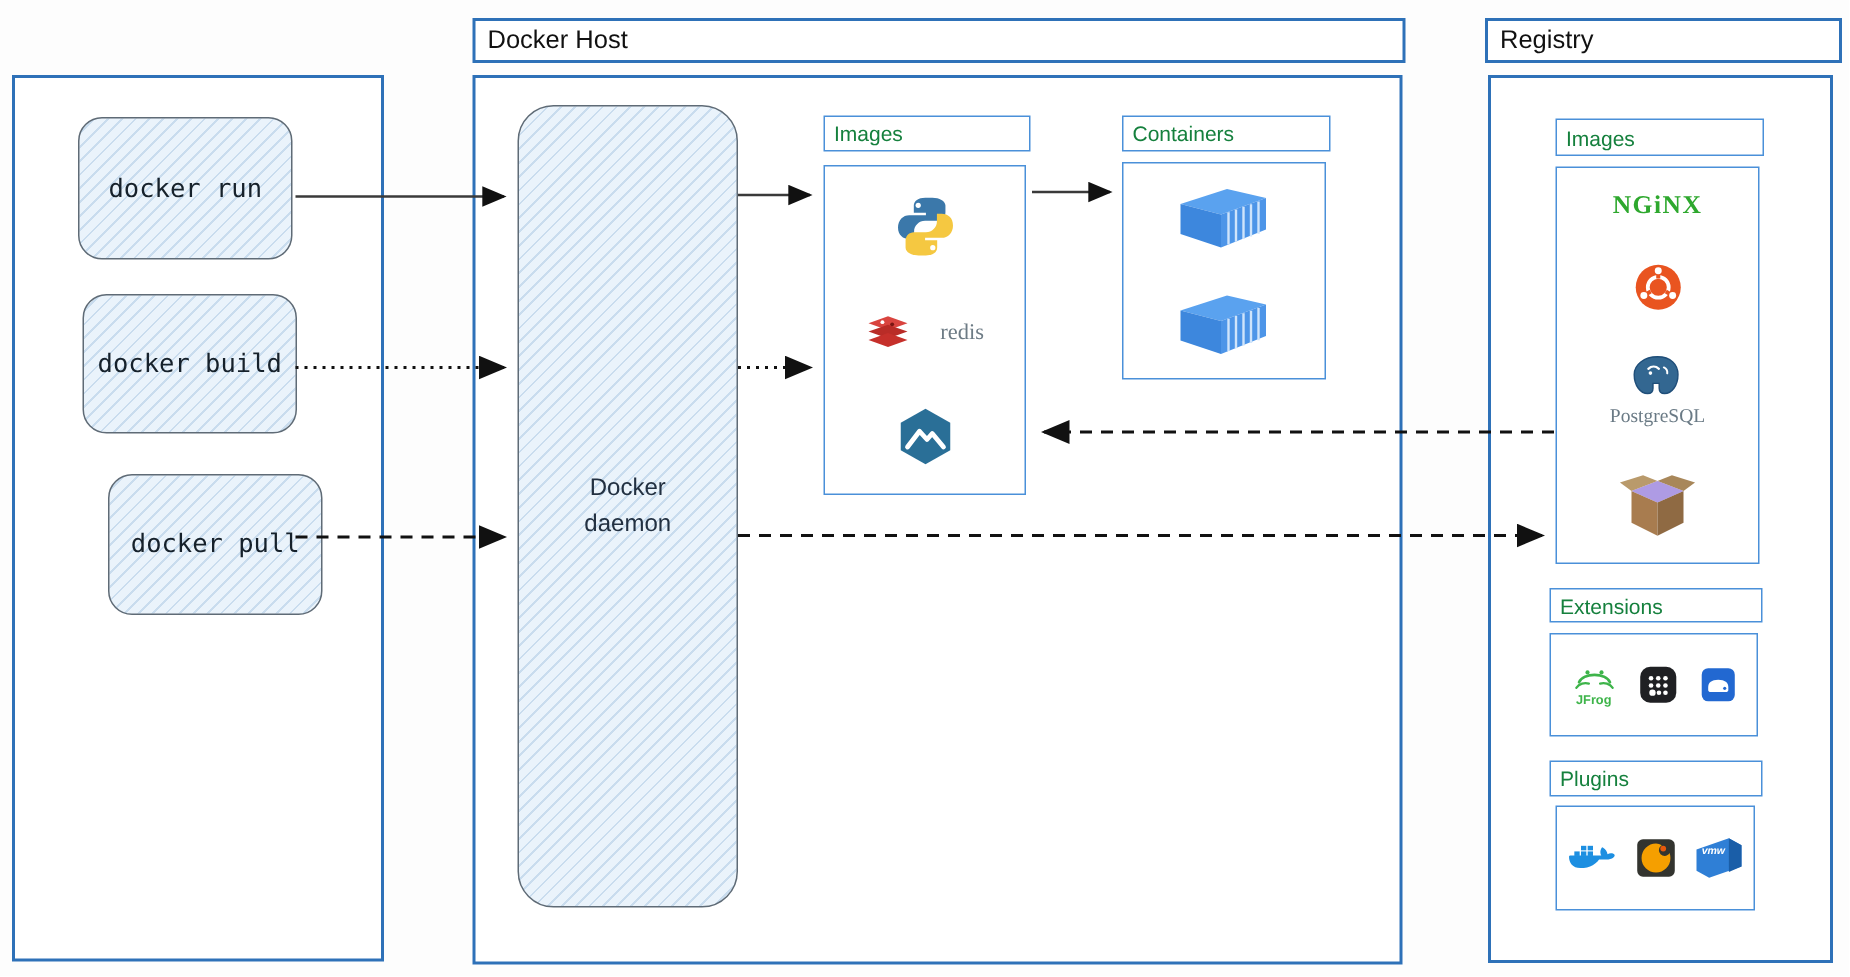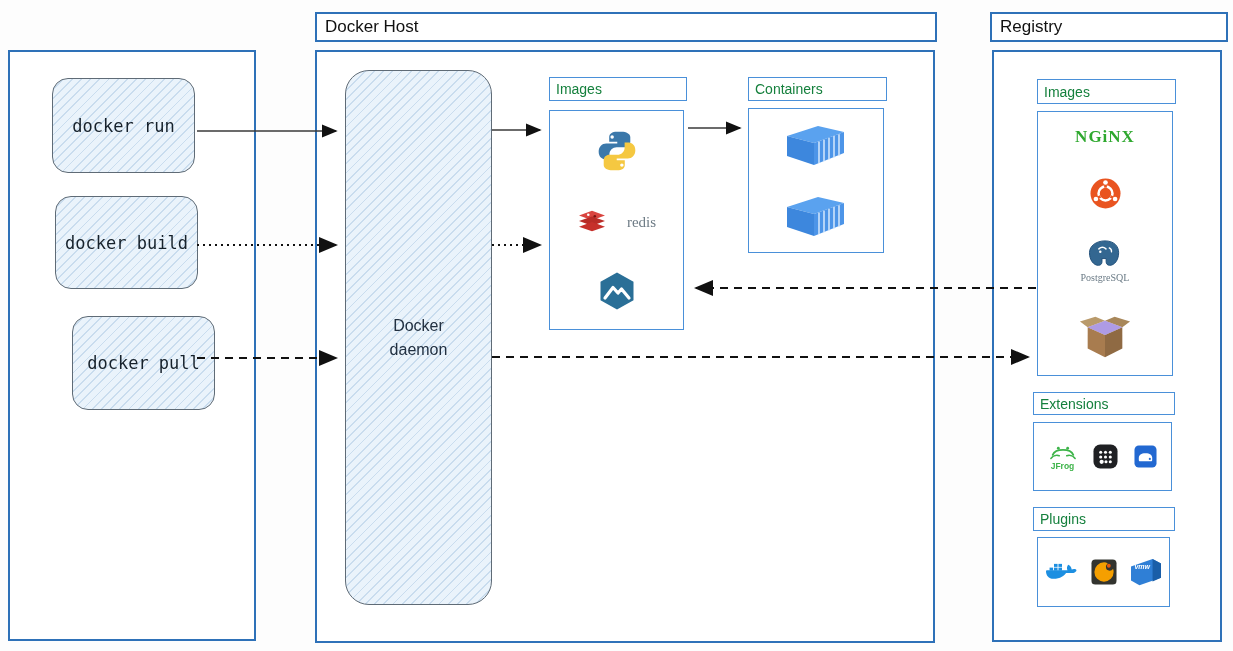--- a/index.html
+++ b/index.html
@@ -39,21 +39,21 @@
     font-family:"DejaVu Sans Mono",monospace;font-size:17px;color:#16212b;
   }
   #daemon-box{border-radius:24px;}
   #daemon-label{
     font-size:16px;color:#223041;text-align:center;width:86px;line-height:1.45;
   }
   
   .icon-cell{display:flex;align-items:center;gap:20px;}
   .redis-label{font-size:15px;color:#6d7b85;}
   .nginx-label{font-weight:bold;font-size:17px;color:#2ea82e;letter-spacing:1px;}
-  .pg-label{font-size:10px;color:#6a7a85;margin-top:1px;}
+  .pg-label{font-size:13px;color:#6a7a85;margin-top:1px;}
   .jfrog-label{font-size:8.5px;font-weight:bold;color:#3eb44a;line-height:1;}
   .stack{display:flex;flex-direction:column;align-items:center;}
   svg{display:block;}
   #arrow-layer{position:absolute;left:0;top:0;pointer-events:none;}
   .ln-solid{stroke:#3a3a3a;stroke-width:1.7;fill:none;}
   .ln-dotted{stroke:#111;stroke-width:2;stroke-dasharray:2 4;fill:none;}
   .ln-dashed{stroke:#111;stroke-width:2;stroke-dasharray:8 6;fill:none;}
 </style>
 </head>
 <body>

